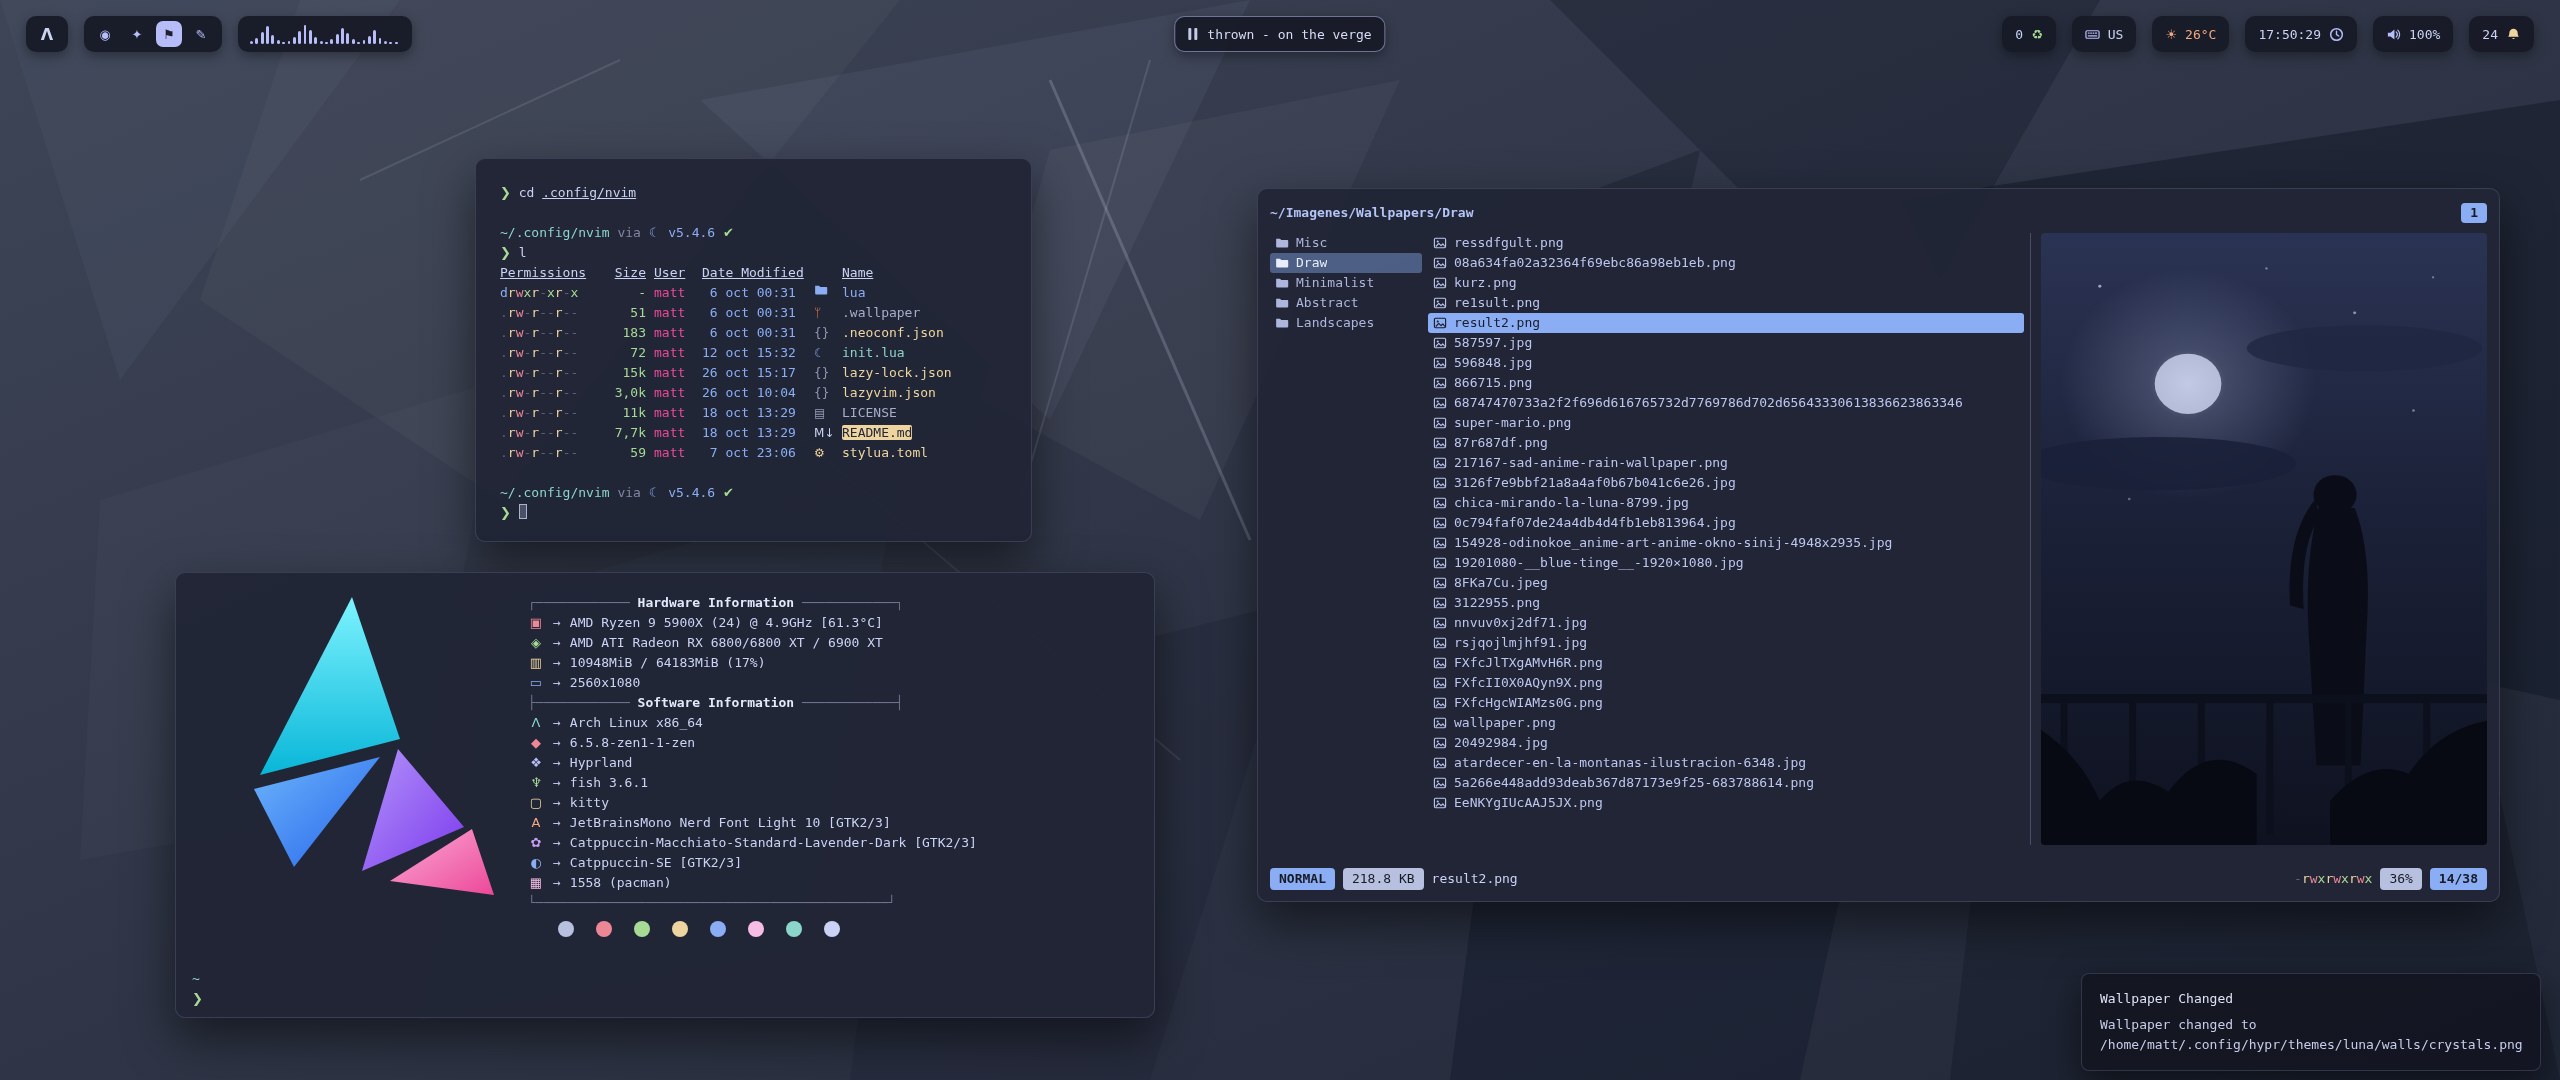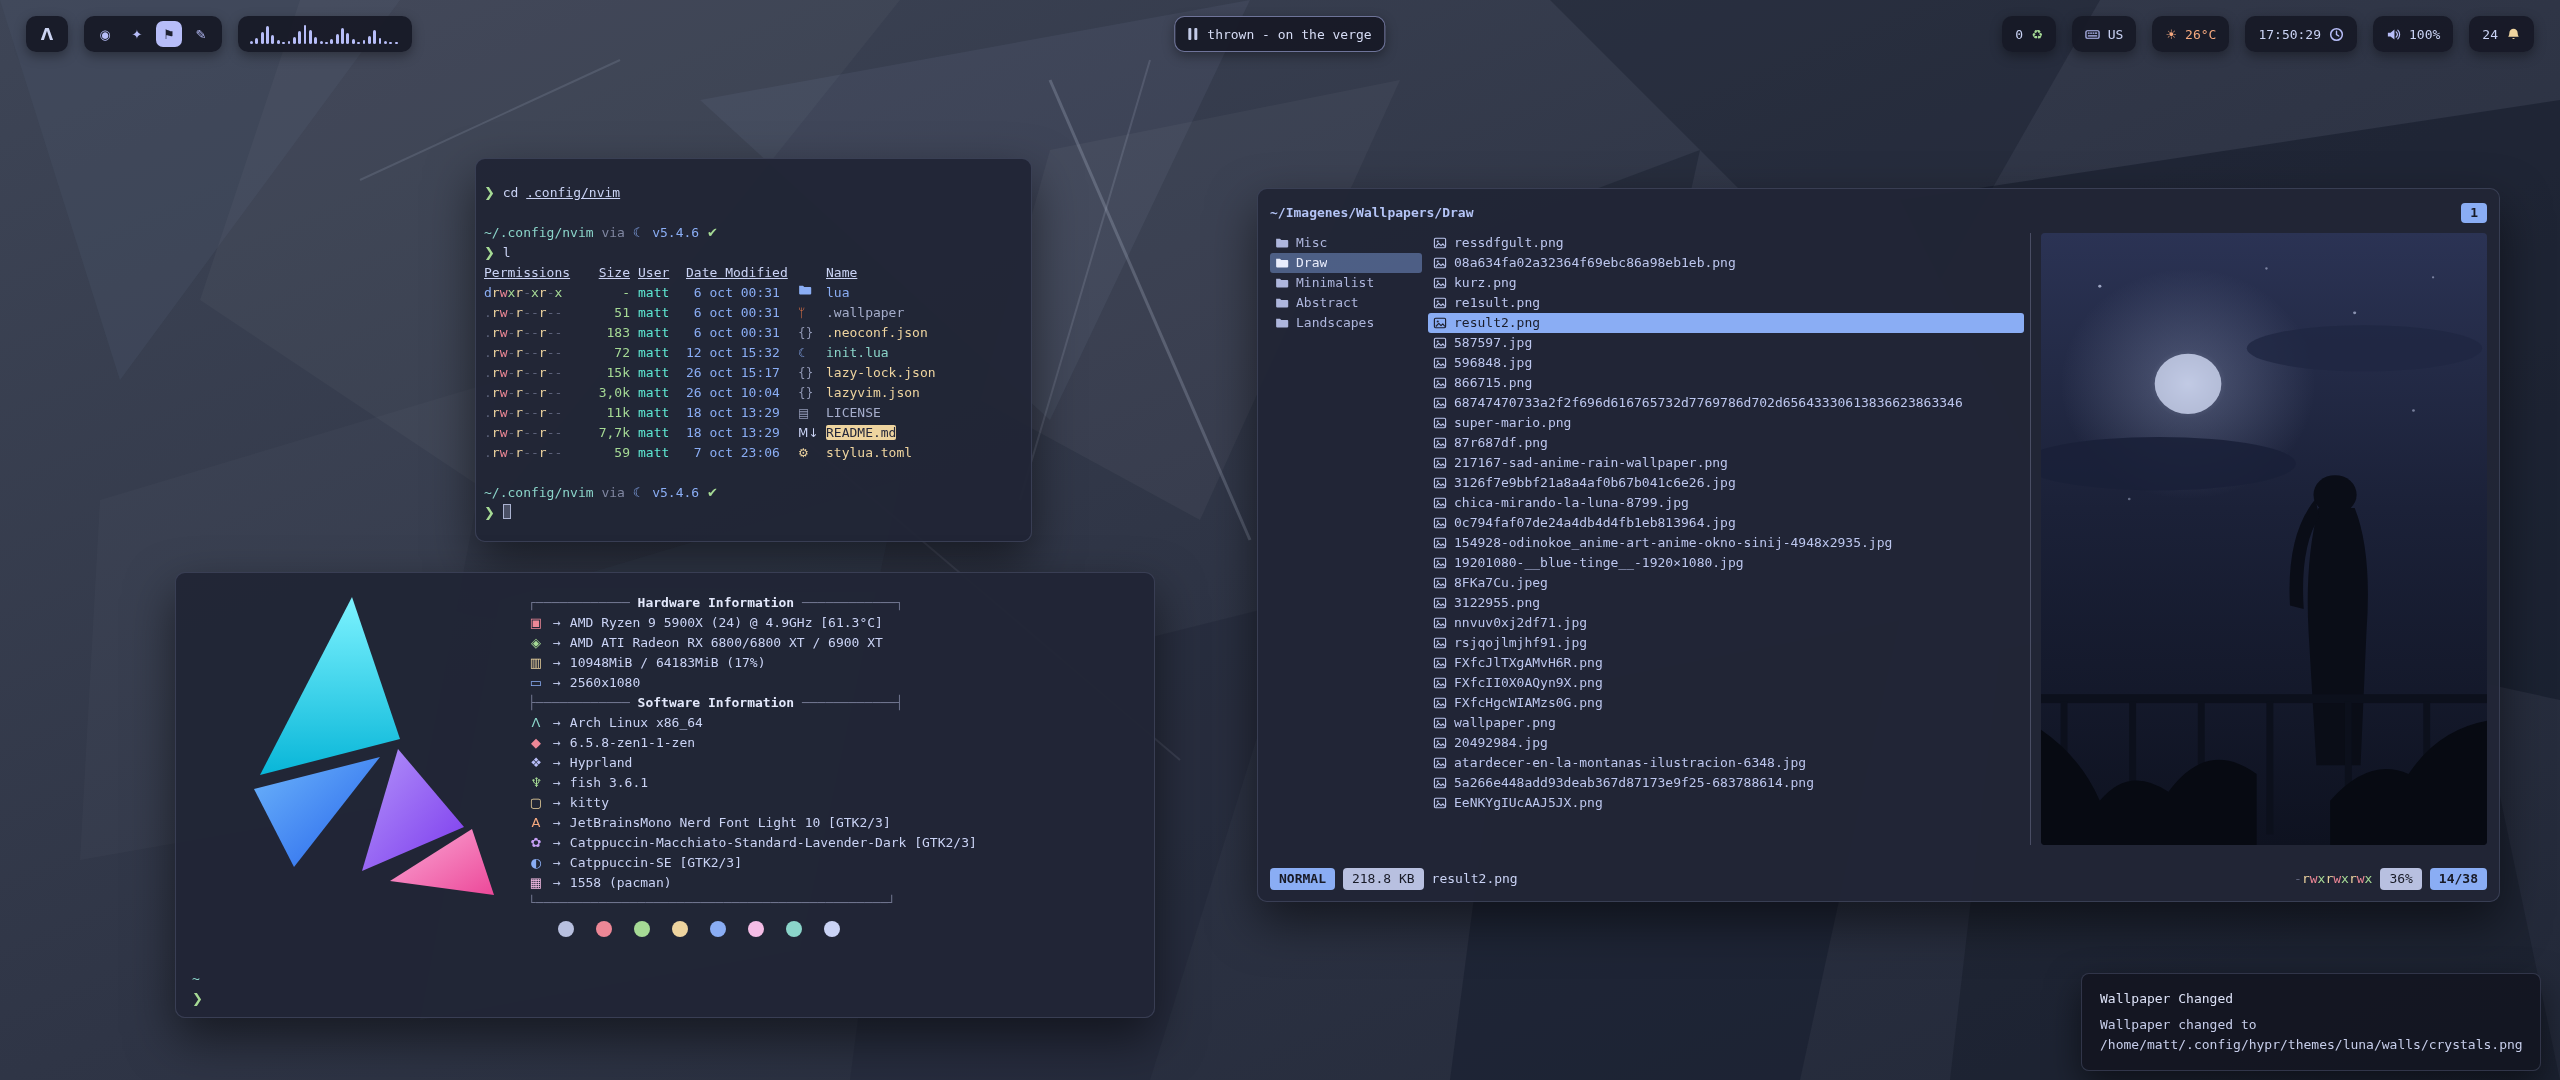--- a/index.html
+++ b/index.html
@@ -38,30 +38,30 @@
   .peach{color:#f5a97f}.dim{color:#8087a2}.b{font-weight:normal}
   .u{text-decoration:underline}
   .lavs{color:#b7bdf8}
 
   
   .win { position:absolute; background:rgba(33,37,54,.97); border:1px solid rgba(140,152,190,.22);
          border-radius:10px; box-shadow:0 20px 48px rgba(0,0,0,.5); z-index:3;
          font:13px/20px "DejaVu Sans Mono",monospace; color:#cad3f5; }
 
   
-  #term-nvim { left:475px; top:158px; width:557px; height:384px; padding:24px 8px; }
+  #term-nvim { left:475px; top:158px; width:557px; height:384px; padding:24px 24px; }
   .tline { height:20px; }
   .prompt { color:#a6da95; font-family:"DejaVu Sans","DejaVu Sans Mono",sans-serif; }
   .cursor { display:inline-block; width:8px; height:15px; vertical-align:-2px;
             background:rgba(182,189,222,.28); border:1px solid #aab2d0; }
   .lsrow { display:grid; grid-template-columns:86px 52px 40px 104px 20px 1fr;
            column-gap:8px; height:20px; align-items:baseline; }
   .hu { text-decoration:underline; }
   .c-size { text-align:right; color:#a6da95; }
-  .c-user { color:#5eead4; }
+  .c-user { color:#ec4899; }
   .c-date { color:#8aadf4; white-space:pre; }
   .c-perm { white-space:pre; }
   .c-ic { position:relative; font-family:"DejaVu Sans",sans-serif; font-size:12px; }
   .svgfold { display:none; }
   .svgfold.show { display:inline-flex; }
   .ic { width:14px; height:14px; flex:none; }
   .c-name span { border-radius:2px; }
   .hsize { text-align:right; }
 
   

